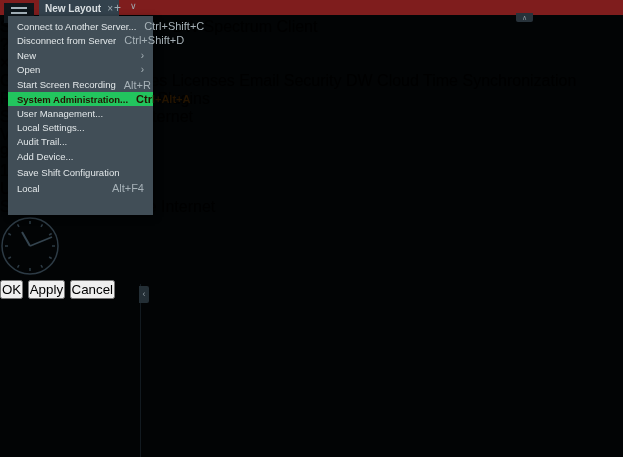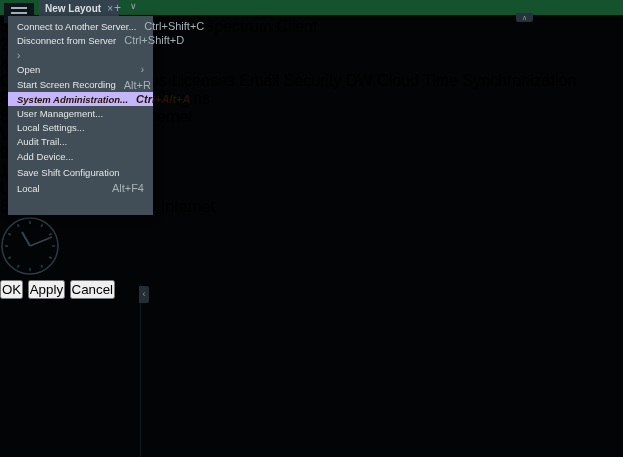--- a/index.html
+++ b/index.html
@@ -1,39 +1,39 @@
 <!DOCTYPE html>
 <html><head>
 <meta charset="utf-8">
 <style>
   * { margin:0; padding:0; box-sizing:border-box; }
   html,body { width:623px; height:457px; }
   body { font-family:"Liberation Sans", sans-serif; background:#020405; position:relative; overflow:hidden; }
   #stage { position:absolute; inset:0; width:623px; height:457px; }
 
   
-  .topbar { position:absolute; left:0; top:0; width:623px; height:15px; background:#14532d; }
+  .topbar { position:absolute; left:0; top:0; width:623px; height:15px; background:#7f1d1d; }
   .hamburger { position:absolute; left:4px; top:3px; width:30px; height:20px; background:#0e161b; display:flex; flex-direction:column; justify-content:center; align-items:center; gap:3px; cursor:pointer; }
   .hamburger i { display:block; width:16px; height:2px; background:#a4b2ba; }
   .layout-tab { position:absolute; left:39px; top:0; height:17px; background:#33424d; display:flex; align-items:center; padding:0 6px; gap:6px; }
   .layout-tab .lbl { font-size:10px; font-weight:bold; color:#d9dfe2; white-space:nowrap; }
   .layout-tab .x { font-size:10px; color:#9fabb2; cursor:pointer; }
   .tab-plus { position:absolute; left:114px; top:1px; font-size:12px; color:#9fabb2; cursor:pointer; }
   .tab-caret { position:absolute; left:130px; top:1px; font-size:9px; color:#9fabb2; cursor:pointer; }
   .top-handle { position:absolute; left:516px; top:13px; width:17px; height:9px; background:#27323a; color:#8a959c; font-size:7px; text-align:center; line-height:9px; border-radius:0 0 2px 2px; cursor:pointer; }
   .left-handle { position:absolute; left:139px; top:286px; width:10px; height:17px; background:#232e35; color:#8a959c; font-size:9px; text-align:center; line-height:17px; border-radius:0 2px 2px 0; cursor:pointer; }
   .panel-edge { position:absolute; left:140px; top:284px; width:1px; height:173px; background:#121a20; }
 
   
   .menu { position:absolute; left:8px; top:16px; width:145px; background:#414e57; padding:3px 0 20px 0; box-shadow:2px 2px 6px rgba(0,0,0,.5); }
   .mi { height:14.2px; display:flex; align-items:center; padding:0 9px; cursor:pointer; }
   .mi .ml { font-size:9.5px; color:#e2e7e9; flex:1; white-space:nowrap; }
   .mi .ms { font-size:11px; color:#a6b1b7; margin-left:8px; }
   .mi .arr { font-size:10px; color:#a6b1b7; }
-  .mi.hl { background:#c4b5fd;font-style:italic; }
+  .mi.hl { background:#22c55e; }
   .mi.hl .ml, .mi.hl .ms { color:#241400; font-weight:bold; }
   .msep { height:1px; background:#50'5d66; background:#505d66; margin:4px 8px; }
 
   /* ---------- dialog ---------- */
   .dialog { position:absolute; left:186px; top:33px; width:434px; height:417px; background:#202b32; }
   .titlebar { position:absolute; left:0; top:0; width:434px; height:17px; background:#1f2a31; display:flex; align-items:center; padding:0 6px; gap:5px; }
   .dwlogo { width:11px; height:11px; background:#ee5a21; color:#ffffff; font-size:6px; font-weight:bold; text-align:center; line-height:11px; }
   .title { font-size:9.5px; color:#c3cdd2; flex:1; white-space:nowrap; }
   .tb-btn { font-size:10px; color:#8f999f; width:14px; text-align:center; cursor:pointer; }
   .tabbar { position:absolute; left:0; top:17px; width:434px; height:23px; background:#2b363e; display:flex; align-items:center; padding:0 4px; }
@@ -94,20 +94,21 @@
     <div class="mi">
       <span class="ml">Connect to Another Server...</span>
       <span class="ms">Ctrl+Shift+C</span>
     </div>
     <div class="mi">
       <span class="ml">Disconnect from Server</span>
       <span class="ms">Ctrl+Shift+D</span>
     </div>
     <div class="msep"></div>
     <div class="mi">
+      <span class="ml">New</span>
       <span class="arr">›</span>
     </div>
     <div class="mi">
       <span class="ml">Open</span>
       <span class="arr">›</span>
     </div>
     <div class="msep"></div>
     <div class="mi">
       <span class="ml">Start Screen Recording</span>
       <span class="ms">Alt+R</span>

